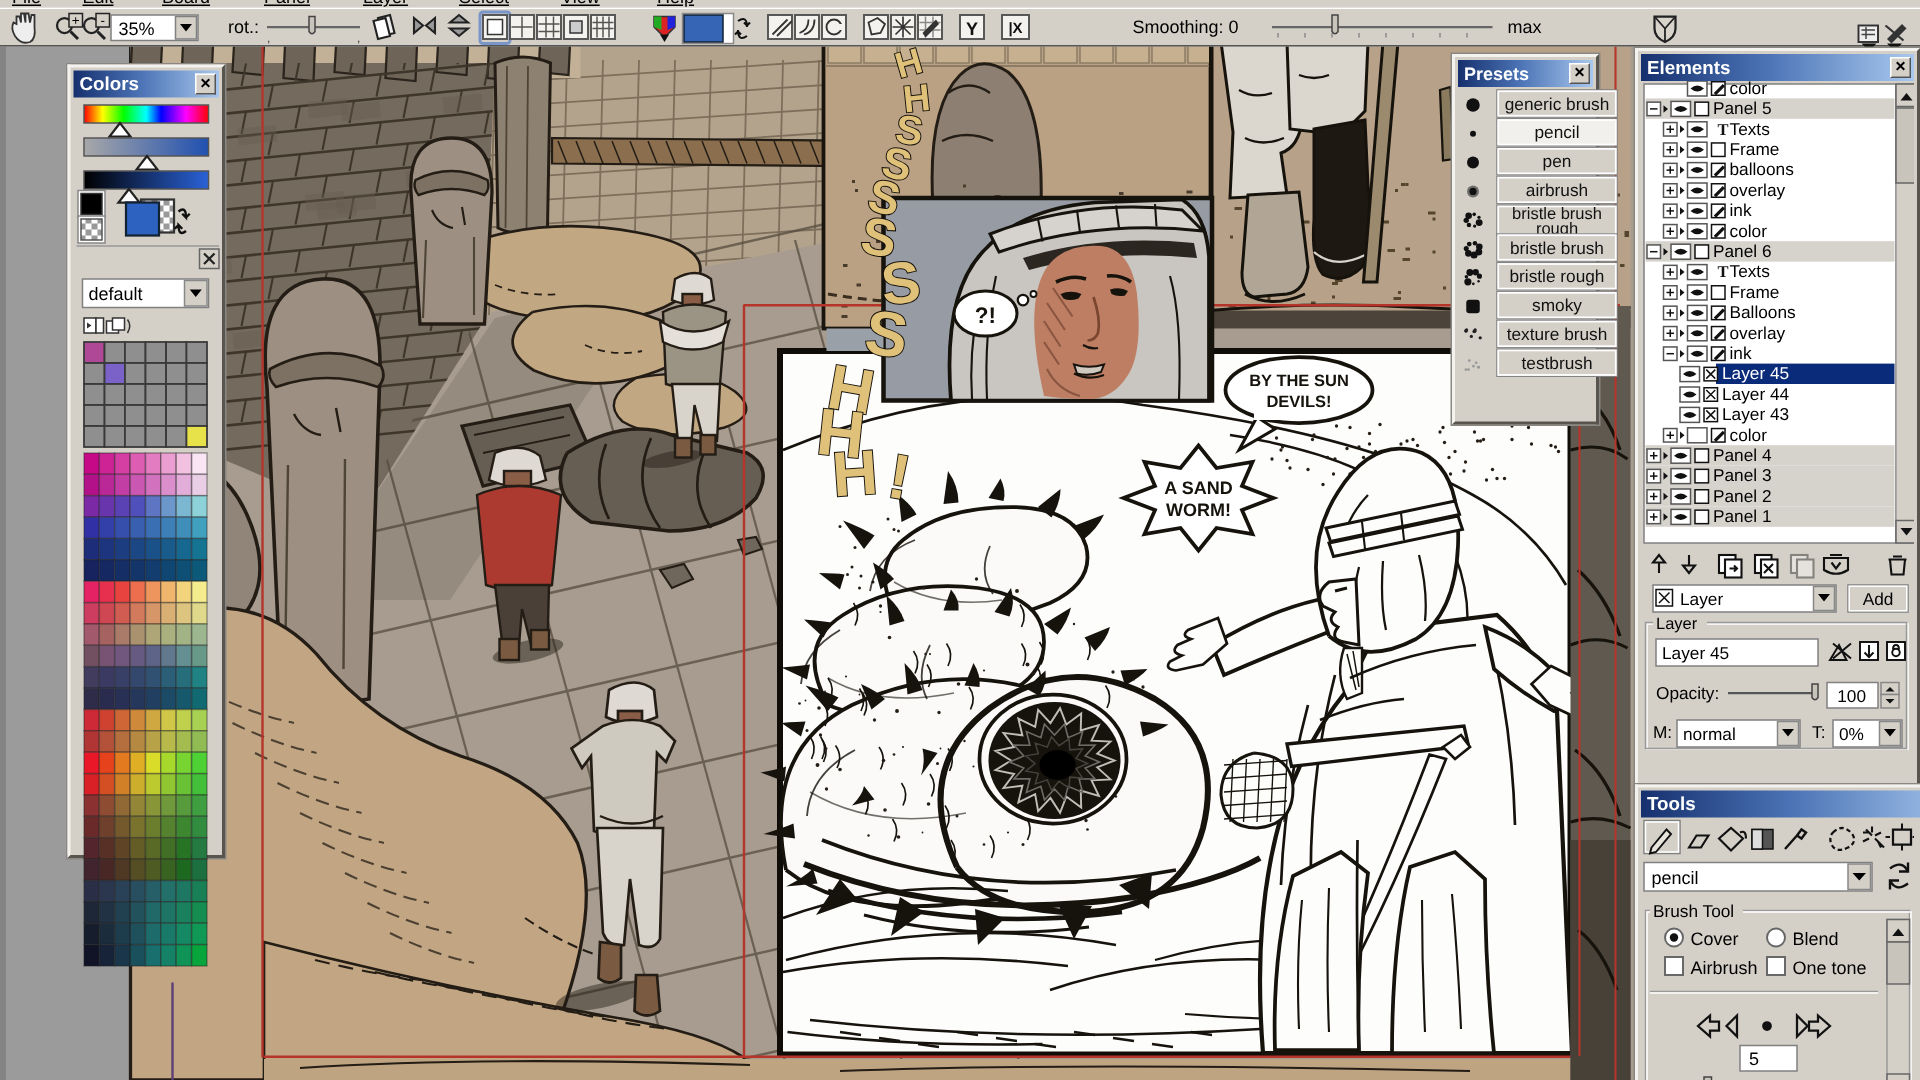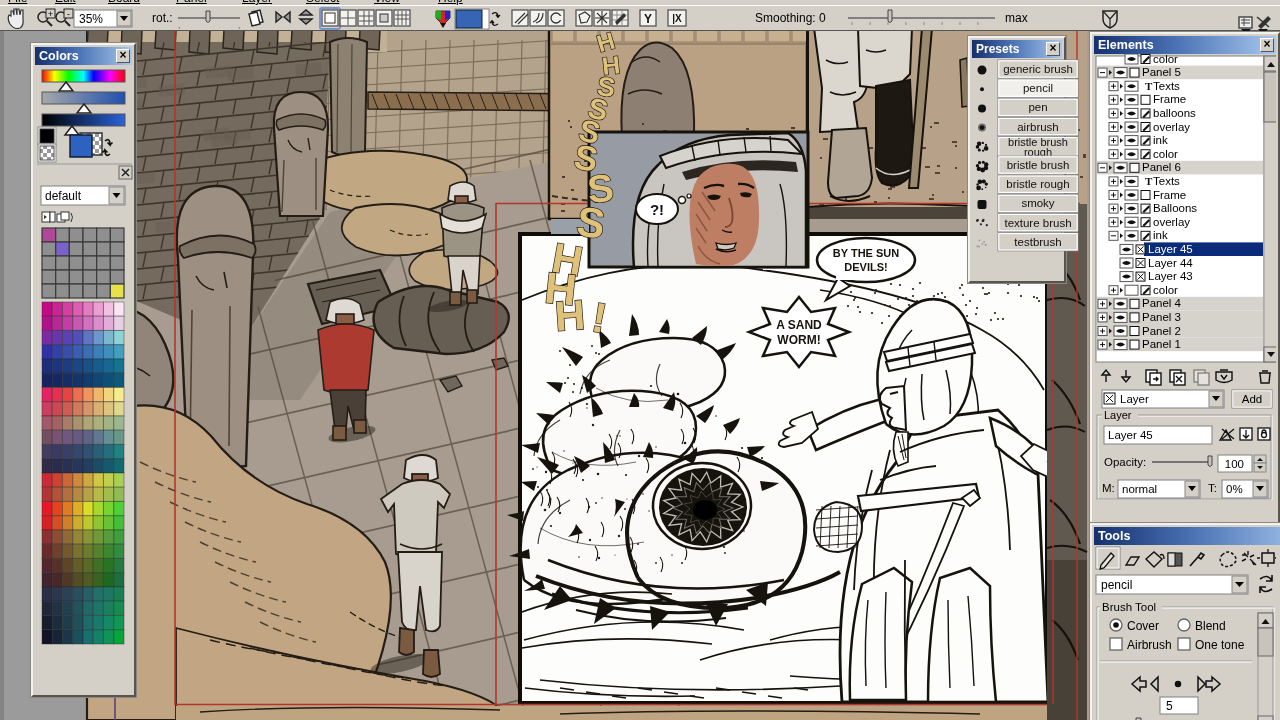--- a/index.html
+++ b/index.html
@@ -957,21 +957,21 @@
       <path d="M1103 5 l14 0 l0 8 q0 6 -7 9 q-7 -3 -7 -9 Z" fill="#d8d4cc" stroke="#222" stroke-width="1.5"></path>
       <path d="M1103 5 l7 8 l7 -8 M1110 13 l0 9" stroke="#222" stroke-width="1.2" fill="none"></path>
       <rect x="1239" y="11" width="13" height="11" fill="#eee" stroke="#333" stroke-width="1.3"></rect>
       <path d="M1241 14 l9 0 M1241 17 l9 0 M1244 12 l0 8" stroke="#444"></path>
       <path d="M1241 23 l5 5 l5 -5 Z" fill="#111"></path>
       <path d="M1258 20 l10 -10 l3 3 l-10 10 Z" fill="#333"></path>
       <path d="M1257 11 l12 10" stroke="#333" stroke-width="1.5"></path>
       <path d="M1258 23 l5 5 l5 -5 Z" fill="#111"></path>
     </svg>
   </div>
-<div class="wpanel" style="left:31px;top:43px;width:105px;height:654px;z-index:20">
+<div class="wpanel" style="left:45px;top:43px;width:105px;height:529px;z-index:20">
     <div class="wtitle">Colors<div class="wclose">×</div></div>
     <svg width="99" height="592" style="position:absolute;left:2px;top:20px">
       <defs>
         <linearGradient id="hue" x1="0" y1="0" x2="1" y2="0">
           <stop offset="0" stop-color="#f00"></stop>
           <stop offset="0.15" stop-color="#ff0"></stop>
           <stop offset="0.32" stop-color="#0f0"></stop>
           <stop offset="0.5" stop-color="#0ff"></stop>
           <stop offset="0.62" stop-color="#00f"></stop>
           <stop offset="0.82" stop-color="#f0f"></stop>

